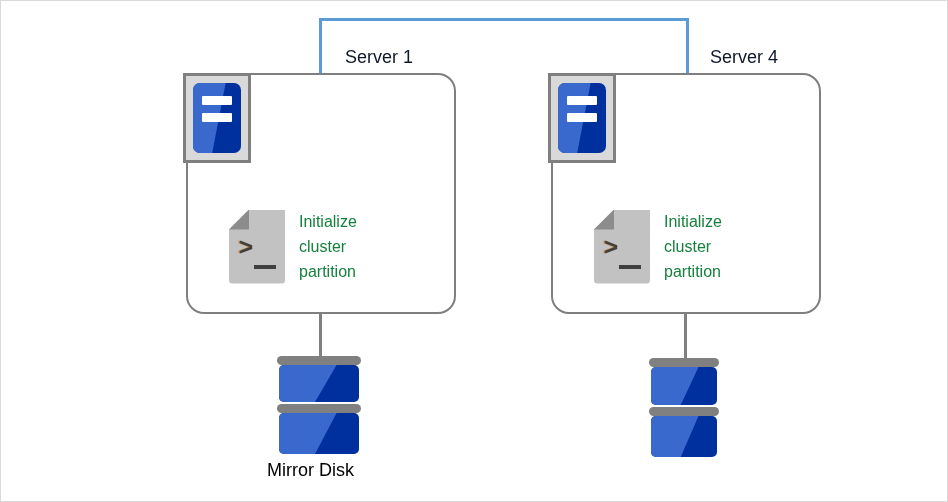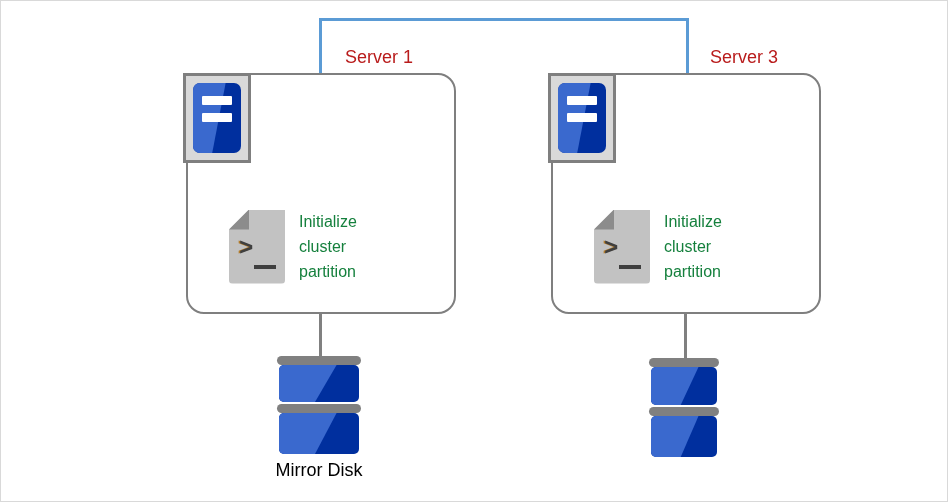--- a/index.html
+++ b/index.html
@@ -29,21 +29,21 @@
     width: 270px;
     height: 241px;
     border: 2px solid #7f7f7f;
     border-radius: 18px;
     background: #ffffff;
     box-sizing: border-box;
   }
   .server-label {
     position: absolute;
     font-size: 18px;
-    color: #b91c1c;
+    color: #0f172a;
     white-space: nowrap;
     line-height: 22px;
   }
 
   
   .srv-icon {
     position: absolute;
     width: 68px;
     height: 90px;
     background: #d9d9d9;
@@ -157,21 +157,20 @@
     position: absolute;
     inset: 0;
     background: #3a69ce;
     clip-path: polygon(0 0, 72% 0, 45% 100%, 0 100%);
   }
   .disk-label {
     position: absolute;
     font-size: 18px;
     color: #000000;
     white-space: nowrap;
-    text-align: center;
     line-height: 22px;
   }
 </style>
 </head>
 <body>
 
 <div id="canvas">
 
   <div>
     <div class="ic-seg" style="left:318px; top:17px; width:3px; height:56px;"></div>
@@ -208,21 +207,21 @@
 
   <div class="disk" style="left:276px; top:355px; width:84px; height:98px;">
     <div class="platter" style="top:0px;"></div>
     <div class="slab" style="top:9px; height:37px;"></div>
     <div class="platter" style="top:48px;"></div>
     <div class="slab" style="top:57px; height:41px;"></div>
   </div>
 
   <div class="disk-label" style="left:266px; top:458px; width:104px;">Mirror Disk</div>
 
-  <div class="server-label" style="left:709px; top:45px;">Server 3</div>
+  <div class="server-label" style="left:709px; top:45px;">Server 4</div>
 
   <div class="server-box" style="left:550px; top:72px;"></div>
 
   <div class="srv-icon" style="left:547px; top:72px;">
     <div class="chassis">
       <div class="bar b1"></div>
       <div class="bar b2"></div>
     </div>
   </div>
 

